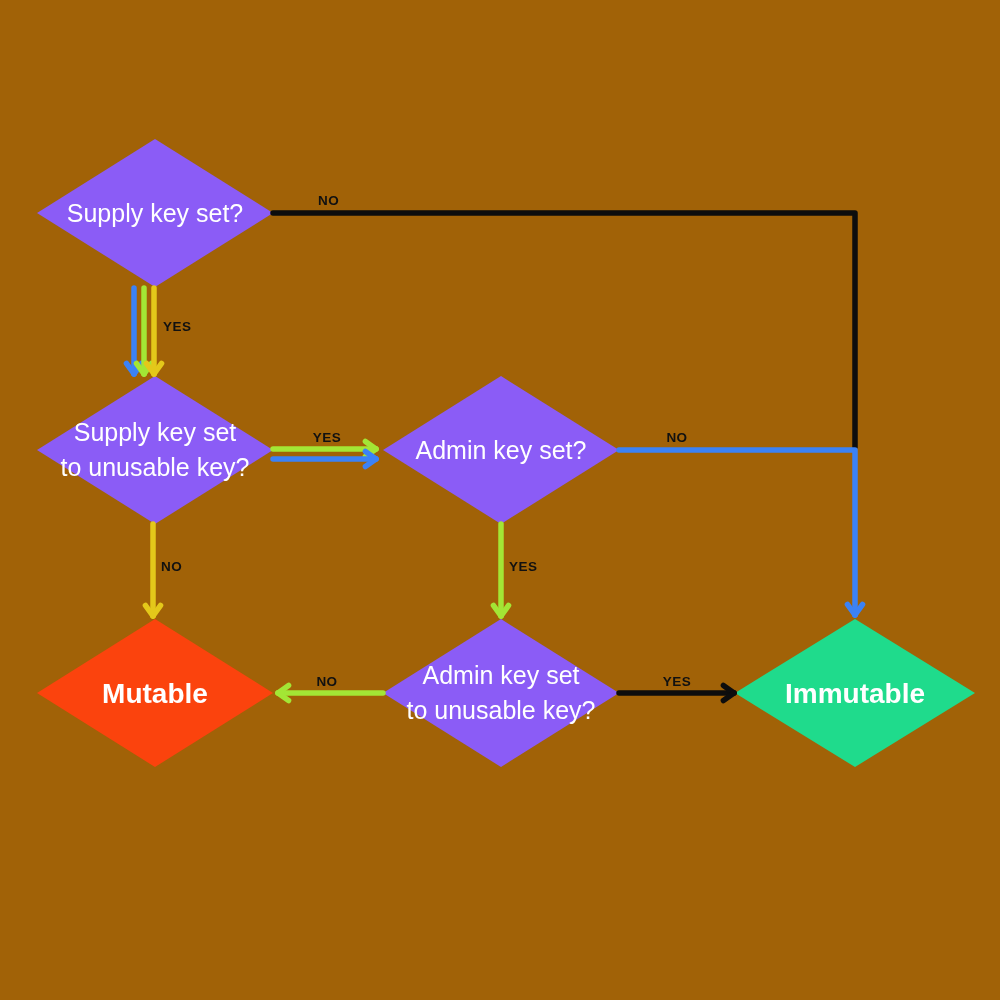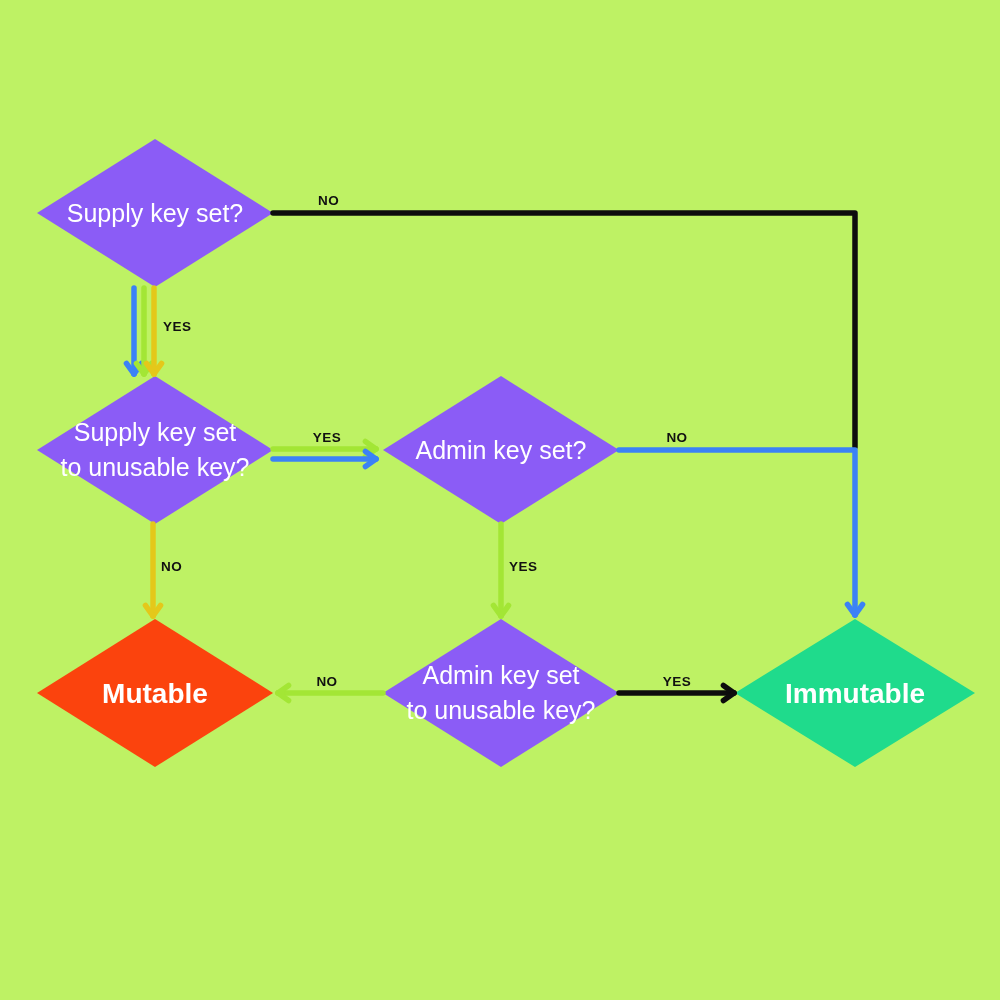--- a/index.html
+++ b/index.html
@@ -13,21 +13,21 @@
     position: absolute;
     inset: 0;
     width: 100%;
     height: 100%;
     font-family: "Liberation Sans", sans-serif;
   }
 </style>
 </head>
 <body>
 
-<div id="stage" style="background: #bef264;">
+<div id="stage" style="background: #a16207;">
   <svg id="flowchart" xmlns="http://www.w3.org/2000/svg" viewBox="0 0 1000 1000">
       <g>
         <polygon points="155,139 273,213 155,287 37,213" fill="#8B5CF6"></polygon>
         <text text-anchor="middle" fill="#FFFFFF" font-size="25" font-weight="500"><tspan x="155" y="221.75">Supply key set?</tspan></text>
       </g>
       <g>
         <polygon points="155,376 273,450 155,524 37,450" fill="#8B5CF6"></polygon>
         <text text-anchor="middle" fill="#FFFFFF" font-size="25" font-weight="500"><tspan x="155" y="441.25">Supply key set</tspan><tspan x="155" y="476.25">to unusable key?</tspan></text>
       </g>
       <g>

